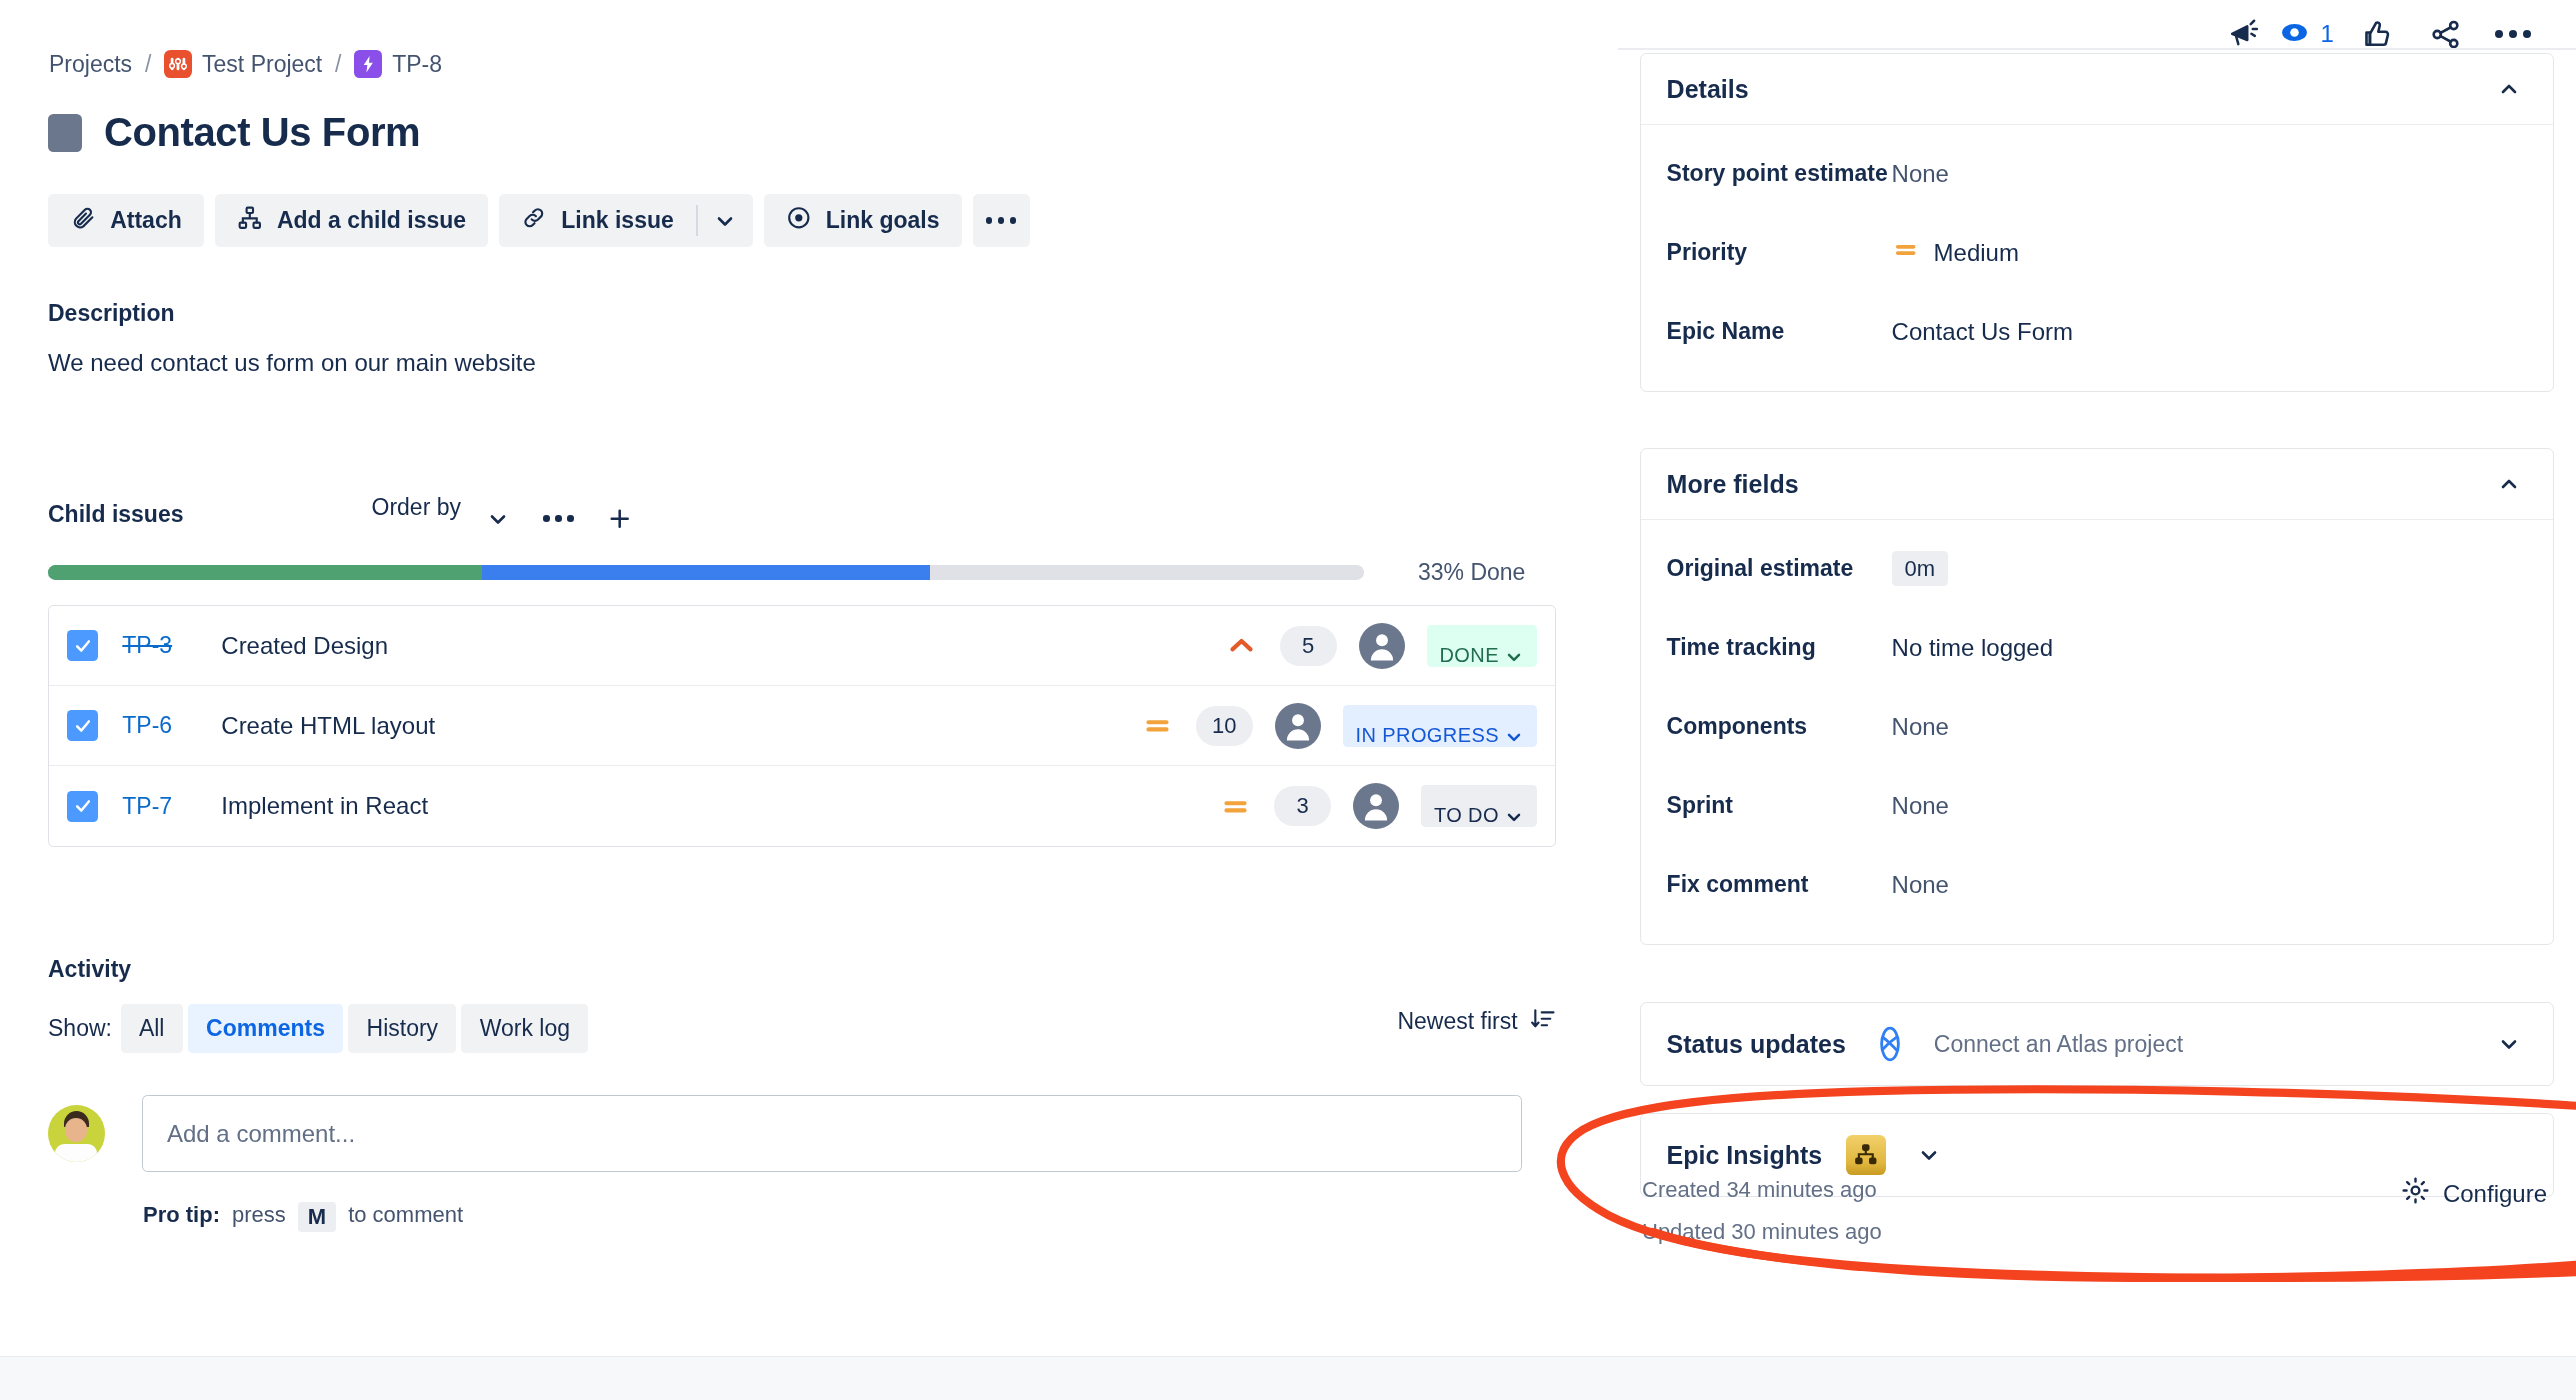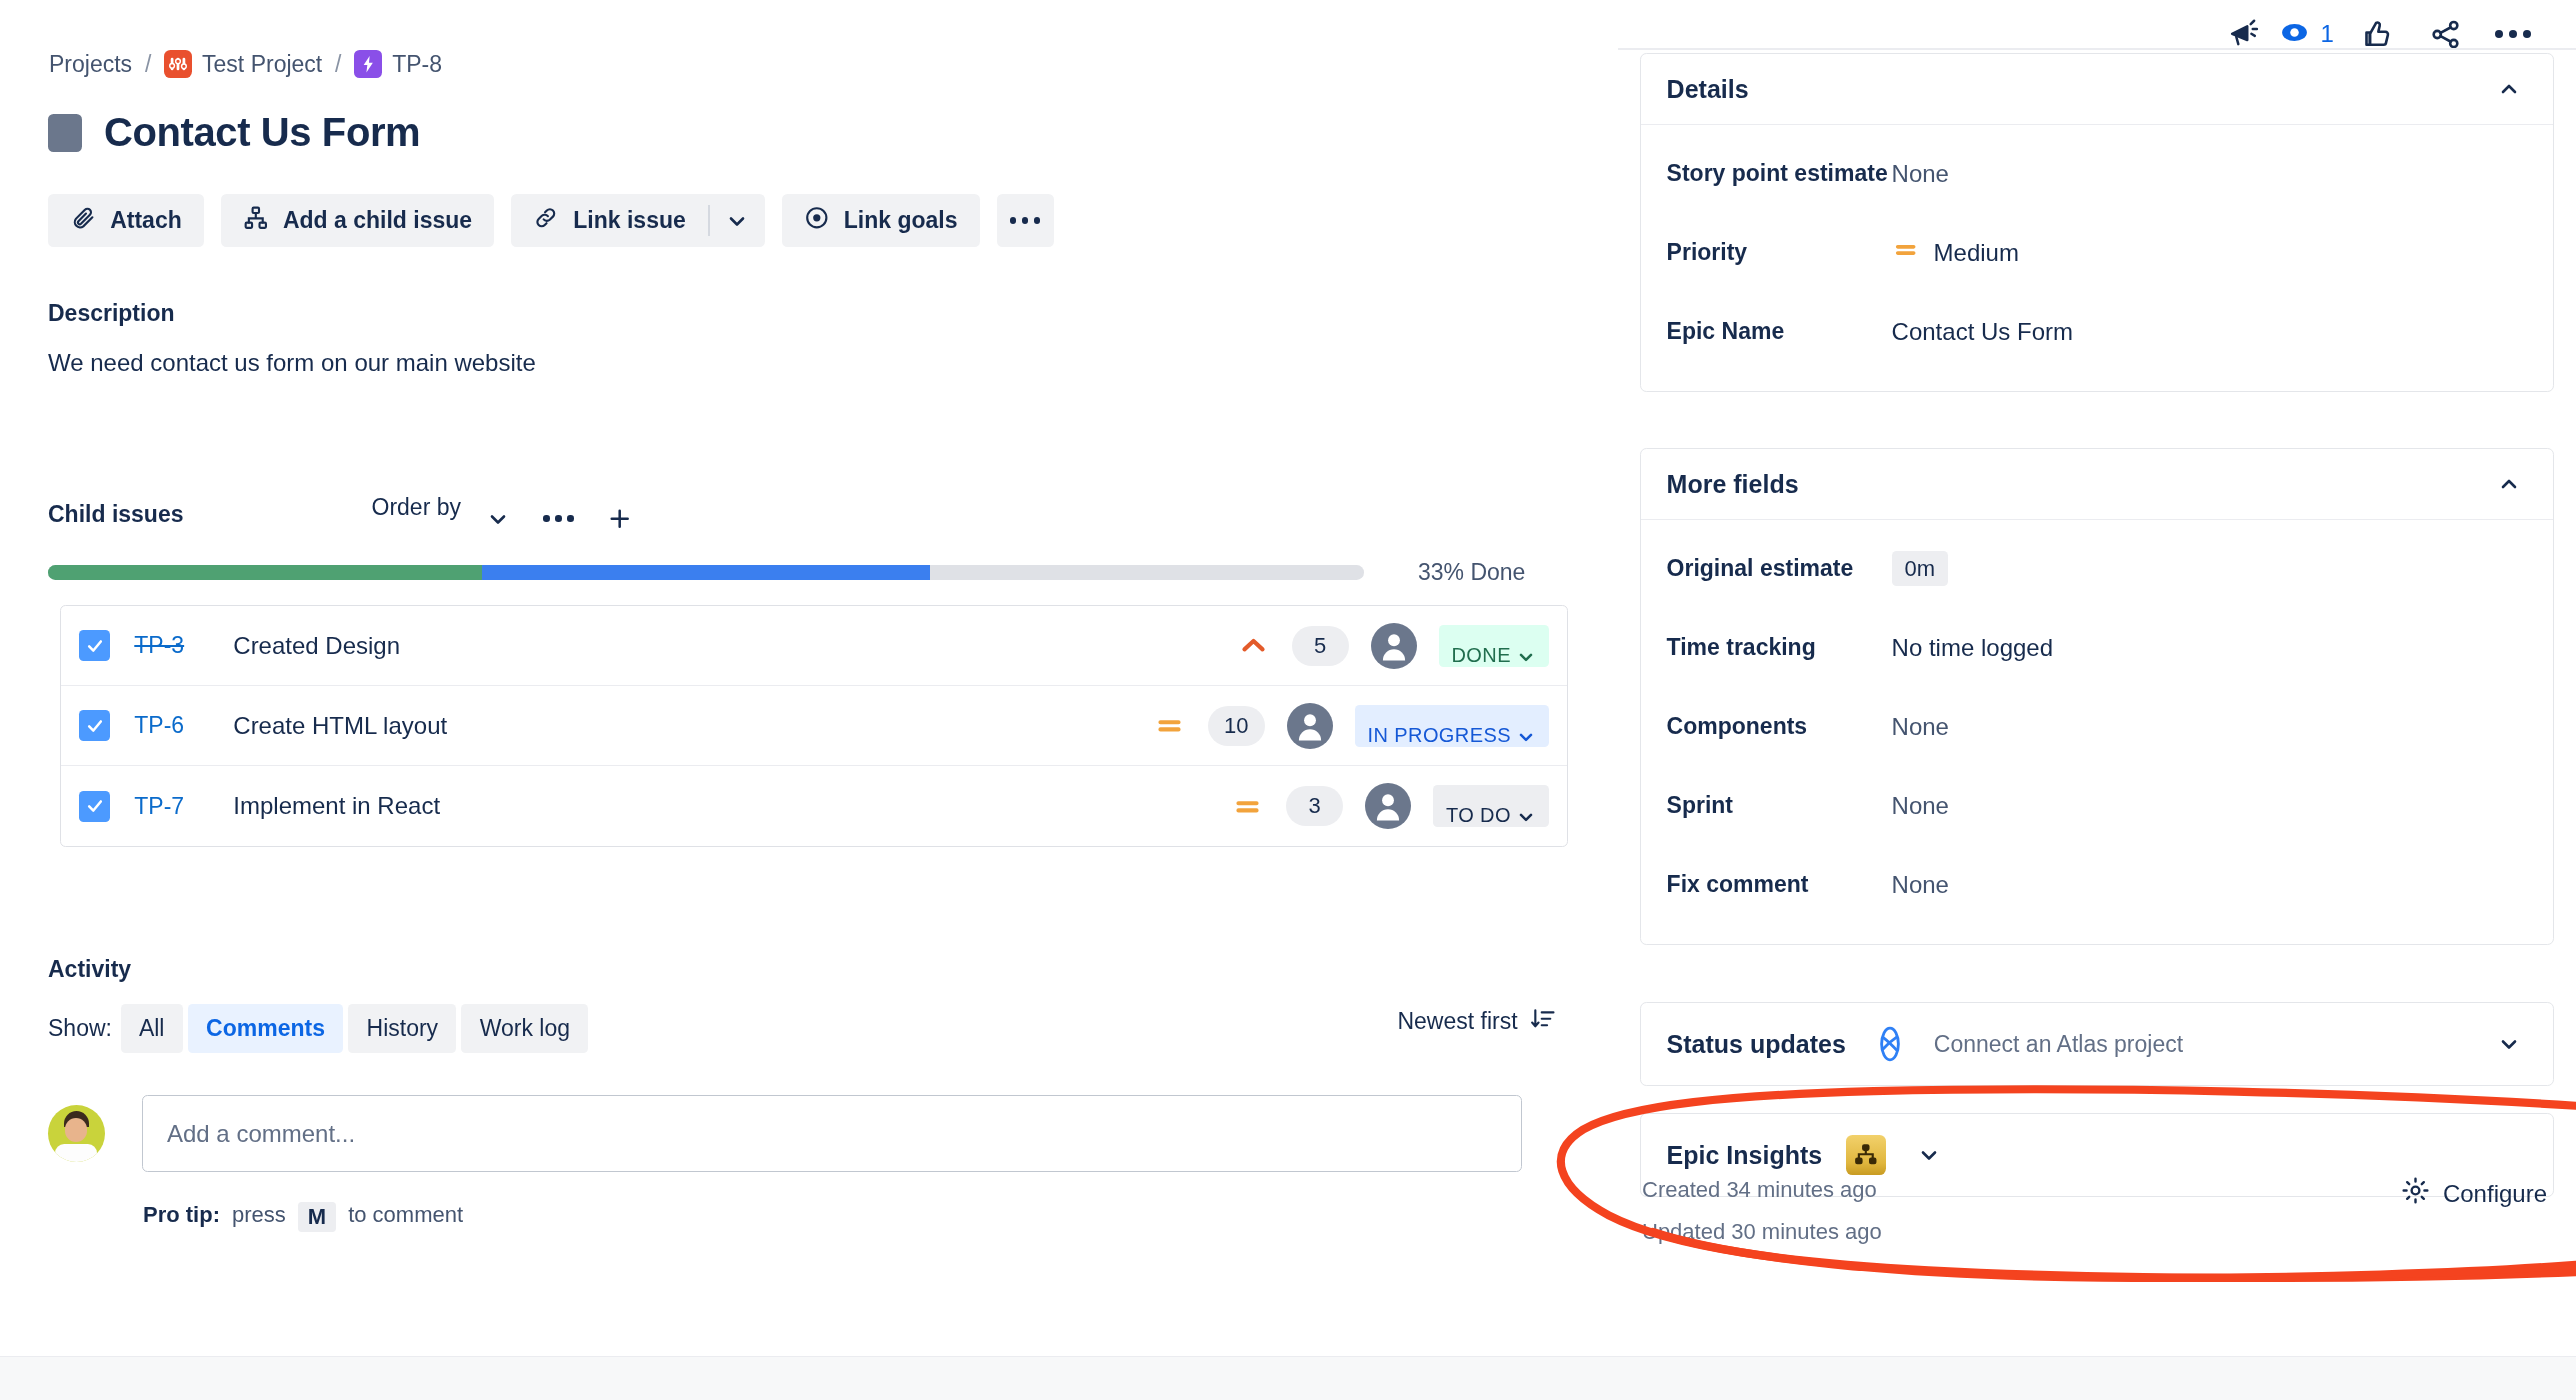--- a/index.html
+++ b/index.html
@@ -20,21 +20,21 @@
   .bc-link { color:#44546F; cursor:pointer; }
   .bc-sep { color:#8993A4; margin:0 12.8px; }
   .bc-proj-icon { width:28px; height:28px; border-radius:6.4px; background:#E9502E; display:inline-flex; align-items:center; justify-content:center; margin-right:10px; position:relative; }
   .bc-proj-icon svg { display:block; }
   .bc-epic-icon { width:28px; height:28px; border-radius:5.5px; background:#8A4FE8; display:inline-flex; align-items:center; justify-content:center; margin-right:10px; }
 
   .title-row { position:absolute; left:48px; top:110px; display:flex; align-items:center; gap:22px; }
   .title-sq { width:34px; height:38px; border-radius:5.5px; background:#6B778C; }
   .issue-title { font-size:40px; font-weight:700; color:#172B4D; letter-spacing:-0.4px; }
 
-  .toolbar { position:absolute; left:48px; top:194px; display:flex; align-items:center; gap:17px; }
+  .toolbar { position:absolute; left:48px; top:194px; display:flex; align-items:center; gap:11px; }
   .tb-btn { height:53px; background:#F1F2F4; border:none; border-radius:5.5px; display:flex; align-items:center; gap:14.6px; padding:0 22px; font-size:23px; font-weight:600; color:#172B4D; cursor:pointer; font-family:"Liberation Sans", sans-serif; }
   .tb-split { display:flex; align-items:center; background:#F1F2F4; border-radius:5.5px; height:53px; }
   .tb-split .tb-btn { background:transparent; border-radius:5.5px 0 0 5.5px; }
   .tb-divider { width:1.8px; height:31px; background:#D5D9E0; }
   .tb-caret { width:55px; height:53px; display:flex; align-items:center; justify-content:center; cursor:pointer; border-radius:0 5.5px 5.5px 0; }
   .tb-more { width:57px; height:53px; background:#F1F2F4; border-radius:5.5px; display:flex; align-items:center; justify-content:center; cursor:pointer; letter-spacing:1.8px; }
   .dots { display:flex; gap:5.5px; }
   .dots i { width:6.4px; height:6.4px; border-radius:50%; background:#172B4D; display:block; }
 
   .sec-head { font-size:23px; font-weight:700; color:#172B4D; }
@@ -45,21 +45,21 @@
   .child-ctrl { position:absolute; right:0; top:494px; display:flex; align-items:flex-start; gap:12px; }
   .orderby { font-size:23px; color:#172B4D; font-weight:400; cursor:pointer; }
   .ctrl-icon { width:49px; height:49px; display:flex; align-items:center; justify-content:center; cursor:pointer; border-radius:4.6px; }
 
   .progress-row { position:absolute; left:48px; top:559px; width:1508px; display:flex; align-items:center; gap:8px; }
   .pbar { width:1316px; height:14.6px; border-radius:7.3px; background:#DFE1E6; overflow:hidden; display:flex; }
   .pbar .seg-green { width:33%; background:#4FA172; }
   .pbar .seg-blue { width:34%; background:#3B7FEF; }
   .pdone { margin-left:46px; font-size:23px; color:#44546F; font-weight:500; white-space:nowrap; }
 
-  .child-list { position:absolute; left:48px; top:605px; width:1508px; background:#fff; border:1.8px solid #DFE1E6; border-radius:5.5px; overflow:hidden;margin-left:12px; }
+  .child-list { position:absolute; left:48px; top:605px; width:1508px; background:#fff; border:1.8px solid #DFE1E6; border-radius:5.5px; overflow:hidden; }
   .child-row { height:80px; display:flex; align-items:center; padding:0 18.3px; border-bottom:1.8px solid #EBECF0; }
   .child-row:last-child { border-bottom:none; }
   .cb { width:31px; height:31px; border-radius:4.6px; background:#4C9AFF; display:flex; align-items:center; justify-content:center; flex:0 0 auto; cursor:pointer; }
   .cb svg { display:block; }
   .ckey { margin-left:24px; font-size:23px; color:#0B6BCB; font-weight:500; width:99px; flex:0 0 auto; cursor:pointer; }
   .ckey.done { text-decoration:line-through; }
   .csummary { font-size:24px; color:#172B4D; flex:1 1 auto; cursor:pointer; }
   .cprio { width:48px; display:flex; align-items:center; justify-content:center; flex:0 0 auto; }
   .cpts { min-width:57px; height:40px; padding:0 14.6px; border-radius:20px; background:#EDEEF1; display:flex; align-items:center; justify-content:center; font-size:22px; color:#172B4D; margin-left:14.6px; flex:0 0 auto; }
   .cavatar { width:46px; height:46px; border-radius:50%; background:#6B778C; margin-left:22px; flex:0 0 auto; display:flex; align-items:center; justify-content:center; cursor:pointer; }

